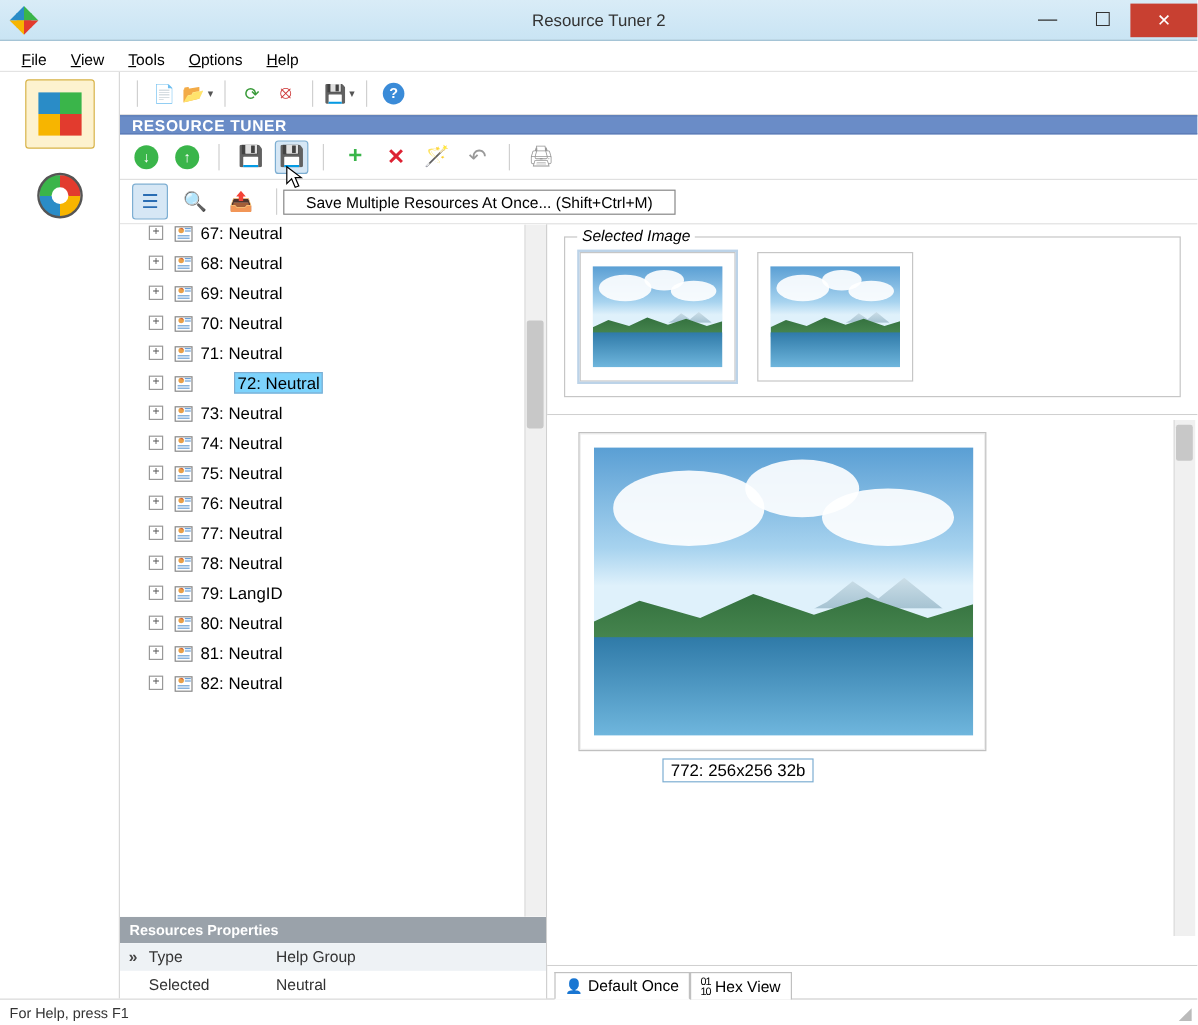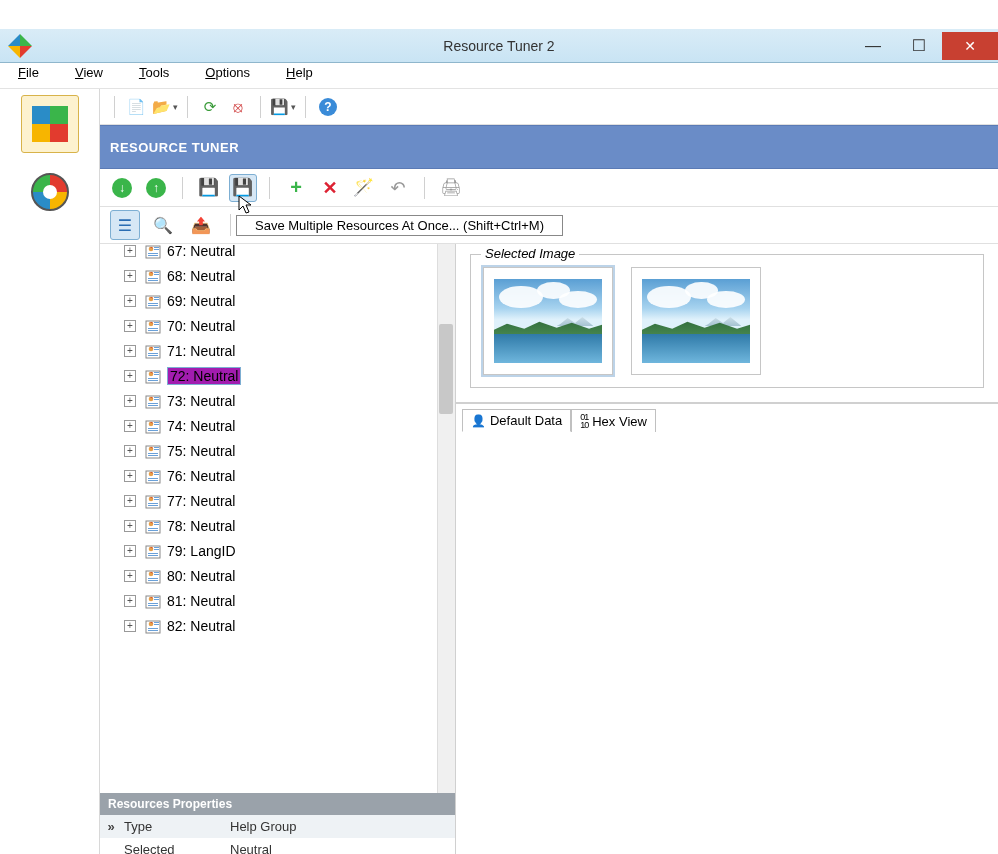--- a/index.html
+++ b/index.html
@@ -1,34 +1,34 @@
 <!DOCTYPE html>
 <html><head>
 <meta charset="utf-8">
 <style>
 * { box-sizing: border-box; margin: 0; padding: 0; font-family: "Segoe UI", Tahoma, sans-serif; }
 body { width: 998px; height: 854px; background: #fff; overflow: hidden; font-size: 13px; }
 
 
-.titlebar { height: 34px; background: linear-gradient(#d9ecf7,#c9e4f4); display: flex; align-items: center; position: relative; border-bottom:1px solid #8fb6cc;margin-top:29px;}
+.titlebar { height: 34px; background: linear-gradient(#d9ecf7,#c9e4f4); display: flex; align-items: center; position: relative; border-bottom:1px solid #8fb6cc;}
 .titlebar .app-icon { width: 24px; height:24px; margin-left:8px; display:flex; flex-direction:column;}
 .triangle-row{display:flex;height:12px}
 .tri{width:0;height:0;border:6px solid transparent}
 .tri.tl{border-right-color:#2a8cc7;border-bottom-color:#2a8cc7}
 .tri.tr{border-left-color:#3ab54a;border-bottom-color:#3ab54a}
 .tri.bl{border-right-color:#f7b500;border-top-color:#f7b500}
 .tri.br{border-left-color:#e23b2e;border-top-color:#e23b2e}
 .titlebar .title { position:absolute; left:0; right:0; text-align:center; color:#333; font-size:14px;}
 .titlebar .win-buttons { margin-left:auto; display:flex; }
 .win-btn { width:46px; height:28px; display:flex; align-items:center; justify-content:center; color:#333; font-size:16px; }
 .win-btn.close { background:#c84031; color:#fff; width:56px;}
 .win-btn.close::before{content:"✕"; font-size:14px;}
 
 
-.menubar { height:26px; display:flex; align-items:flex-start; padding:0 10px; gap:20px; border-bottom:1px solid #e3e3e3;}
+.menubar { height:26px; display:flex; align-items:flex-end; padding:0 10px; gap:4px; border-bottom:1px solid #e3e3e3;}
 .menubar .menu-item{ padding:2px 8px; font-size:13px;}
 .menubar .menu-item u{text-decoration:underline}
 
 
 .main-area{ display:flex; height:calc(854px - 34px - 26px - 22px); }
 
 
 .left-stripe{ width:100px; background:#fff; border-right:1px solid #d8d8d8; padding:6px; display:flex; flex-direction:column; gap:20px; align-items:center;}
 .left-stripe .stripe-btn{ width:58px; height:58px; border:1px solid #9db9d1; border-radius:3px; display:flex; align-items:center; justify-content:center; background:#eaf3fb;}
 .stripe-btn.active{background:#fdf2cf; border-color:#d8b34a;}
@@ -43,21 +43,21 @@
 
 .content-col{ flex:1; display:flex; flex-direction:column; }
 
 
 .toolbar-top{ height:36px; display:flex; align-items:center; padding:0 8px; gap:4px; border-bottom:1px solid #e0e0e0;}
 .tb-sep{ width:1px; height:22px; background:#d0d0d0; margin:0 6px;}
 .tb-btn{width:24px;height:24px;display:flex;align-items:center;justify-content:center;font-size:15px}
 .chev{font-size:9px;color:#555;margin-left:2px}
 
 
-.band{ height:44px; background:#6a8cc7; color:#fff; font-weight:bold; font-size:13px; display:flex; align-items:center; padding:0 10px; letter-spacing:0.5px; border-top:1px solid #5a7ab5; border-bottom:1px solid #5a7ab5;}
+.band{ height:16px; background:#6a8cc7; color:#fff; font-weight:bold; font-size:13px; display:flex; align-items:center; padding:0 10px; letter-spacing:0.5px; border-top:1px solid #5a7ab5; border-bottom:1px solid #5a7ab5;}
 
 
 .res-toolbar{ height:38px; display:flex; align-items:center; padding:0 8px; gap:6px; border-bottom:1px solid #e0e0e0; position:relative;}
 .rt-btn{width:28px;height:28px;display:flex;align-items:center;justify-content:center;font-size:17px;border-radius:3px;position:relative}
 .rt-btn.hot{background:#d6e7f5;border:1px solid #7daed2}
 .arrow-circle{width:20px;height:20px;border-radius:50%;display:flex;align-items:center;justify-content:center;color:#fff;font-size:12px;font-weight:bold}
 .arrow-circle.down{background:#3ab54a}
 .arrow-circle.up{background:#3ab54a}
 
 
@@ -74,21 +74,21 @@
 .split{ flex:1; display:flex; }
 
 
 .left-col{ width:356px; display:flex; flex-direction:column; border-right:1px solid #d0d0d0;}
 .tree{ flex:1; overflow:hidden; position:relative; background:#fff;}
 .tree-inner{position:absolute;left:0;right:18px;top:-6px}
 .tree-item{ display:flex; align-items:center; height:25px; padding-left:24px; gap:2px;font-size:14px;}
 .tree-item .expander{width:12px;height:12px;border:1px solid #999;font-size:10px;line-height:10px;text-align:center;color:#555;margin-right:6px}
 .tree-item .tiny-icon{width:18px;height:18px;margin-right:3px;display:inline-flex;align-items:center;justify-content:center}
 .tiny-icon svg{width:16px;height:16px}
-.tree-item.sel .lbl{ background:#a21caf; border:1px solid #7daed2; padding:0 2px;}
+.tree-item.sel .lbl{ background:#7dd3fc; border:1px solid #7daed2; padding:0 2px;margin-left:28px;}
 .tree-scroll{position:absolute;right:0;top:0;bottom:0;width:18px;background:#f0f0f0;border-left:1px solid #ddd}
 .tree-thumb{position:absolute;right:2px;width:14px;height:90px;top:80px;background:#c8c8c8;border-radius:2px}
 
 .props-hdr{ height:22px; background:#9aa2aa; color:#fff; font-weight:bold; padding:0 8px; display:flex; align-items:center; font-size:12px;}
 .props{ background:#fff;}
 .props-row{ display:flex; height:23px; align-items:center; font-size:13px; color:#333;}
 .props-row .chevcol{width:22px;text-align:center;color:#444;font-weight:bold}
 .props-row .key{width:108px;padding-left:2px}
 .props-row .val{flex:1}
 .props-row.first{background:#eef2f5}
@@ -551,25 +551,43 @@
                       <div class="snow"></div>
                       <div class="mount"></div>
                       <div class="sea"></div>
                     </div>
                   </div>
               </div>
             </div>
           </div>
         </div>
 
+        <div class="preview">
+          <div class="preview-frame">
+            <div class="preview-img">
+                <div class="scene">
+                  <div class="cloud c1"></div>
+                  <div class="cloud c2"></div>
+                  <div class="cloud c3"></div>
+                  <div class="snow"></div>
+                  <div class="mount"></div>
+                  <div class="sea"></div>
+                </div>
+              </div>
+          </div>
+          <div class="img-caption">772: 256x256 32b</div>
+          <div class="prev-scroll">
+              <div class="prev-thumb"></div>
+            </div>
+        </div>
 
         <div class="view-tabs">
           <div class="vtab active">
             <span class="vic">👤</span>
-            <span>Default Data</span>
+            <span>Default Once</span>
           </div>
           <div class="vtab">
             <span class="vic" style="font-size:9px;line-height:8px;letter-spacing:-1px">01<br>10</span>
             <span>Hex View</span>
           </div>
         </div>
       </div>
     </div>
   </div>
 </div>

